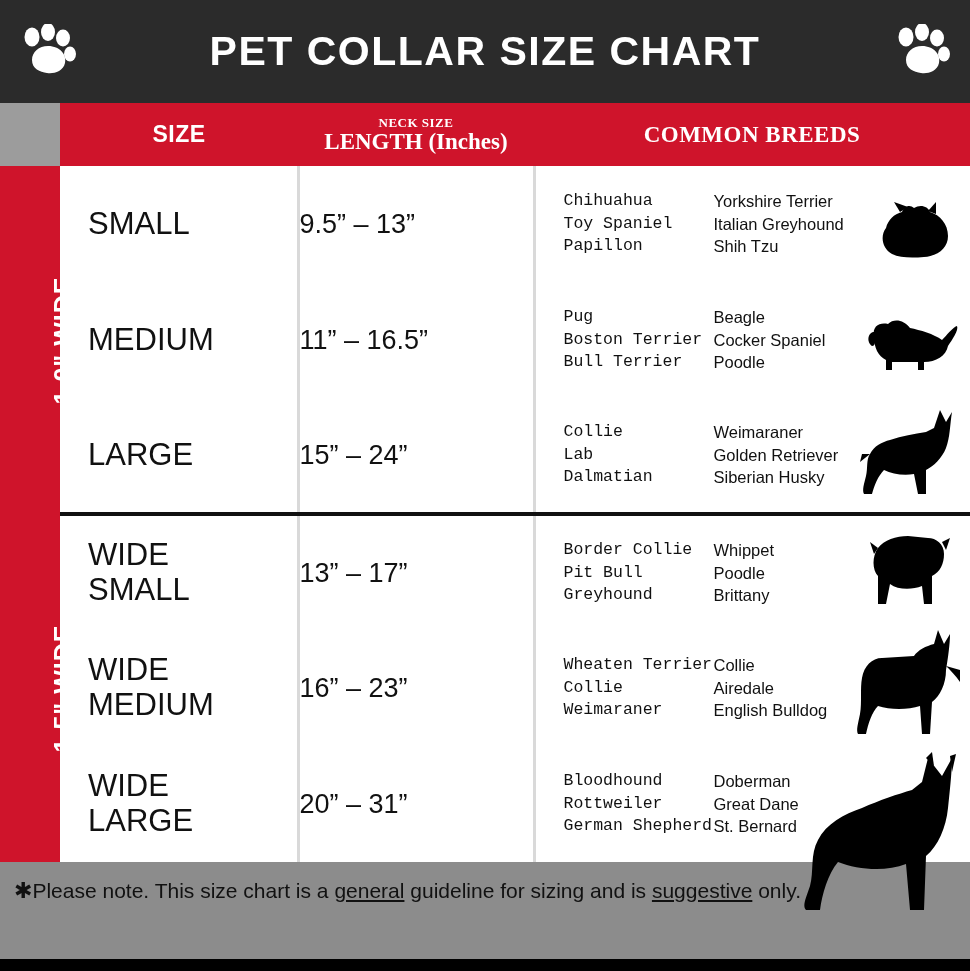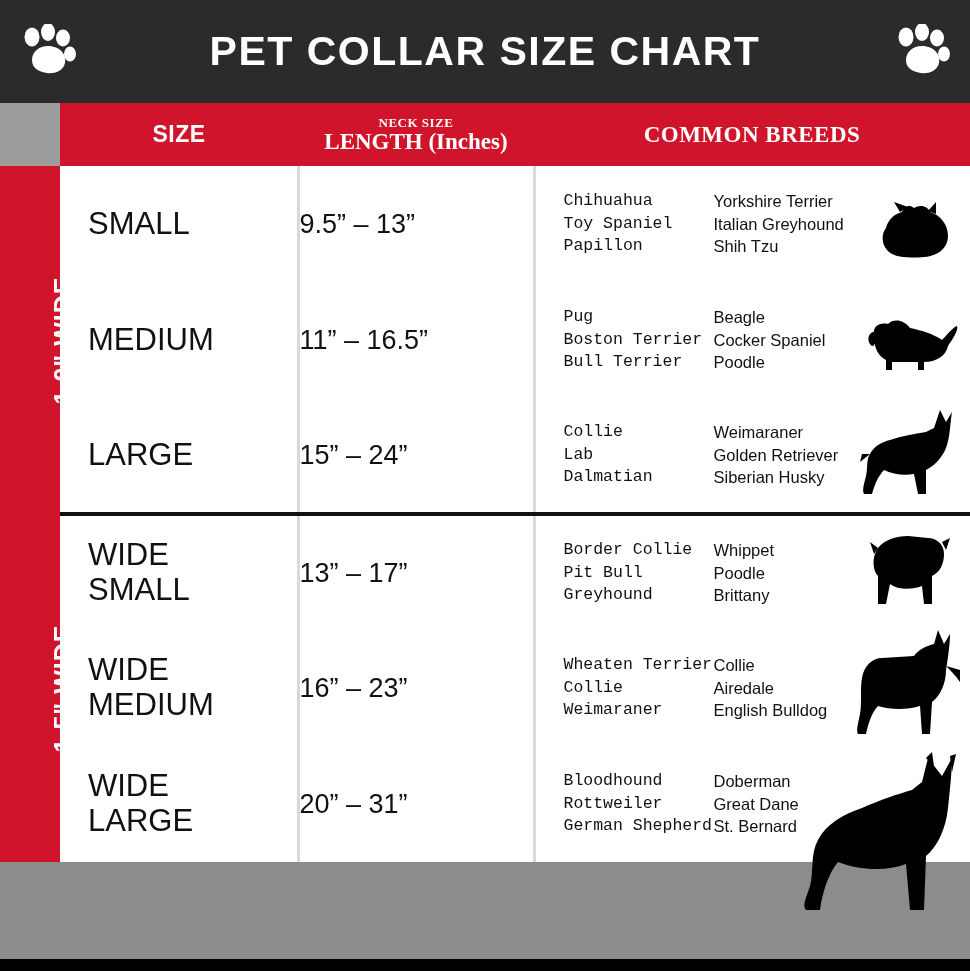--- a/index.html
+++ b/index.html
@@ -374,15 +374,18 @@
 
   <span style="position:absolute; left:800px; top:752px; z-index:5;">
     <svg width="160" height="160" viewBox="0 0 160 160" aria-hidden="true">
       <path d="M128 6 L122 30 L112 38 C98 42 80 48 62 56 C44 62 26 72 18 88 C10 102 14 120 10 134 C6 146 2 154 6 158 L20 158 C22 142 28 122 38 110 C58 118 86 120 106 112 L110 158 L124 158 L126 104 C138 94 146 76 148 56 C150 38 152 18 152 6 L142 24 Z" fill="#000"></path>
       <path d="M126 6 L132 0 L134 14 Z" fill="#000"></path>
       <path d="M150 4 L156 2 L152 20 Z" fill="#000"></path>
     </svg>
   </span>
 
   <div class="footer">
+    <div>
+      <span class="star">✱</span><span>Please note. This size chart is a </span><u>general</u><span> guideline for sizing and is </span><u>suggestive</u><span> only.</span>
+    </div>
   </div>
 
 </div>
 
 </body></html>

